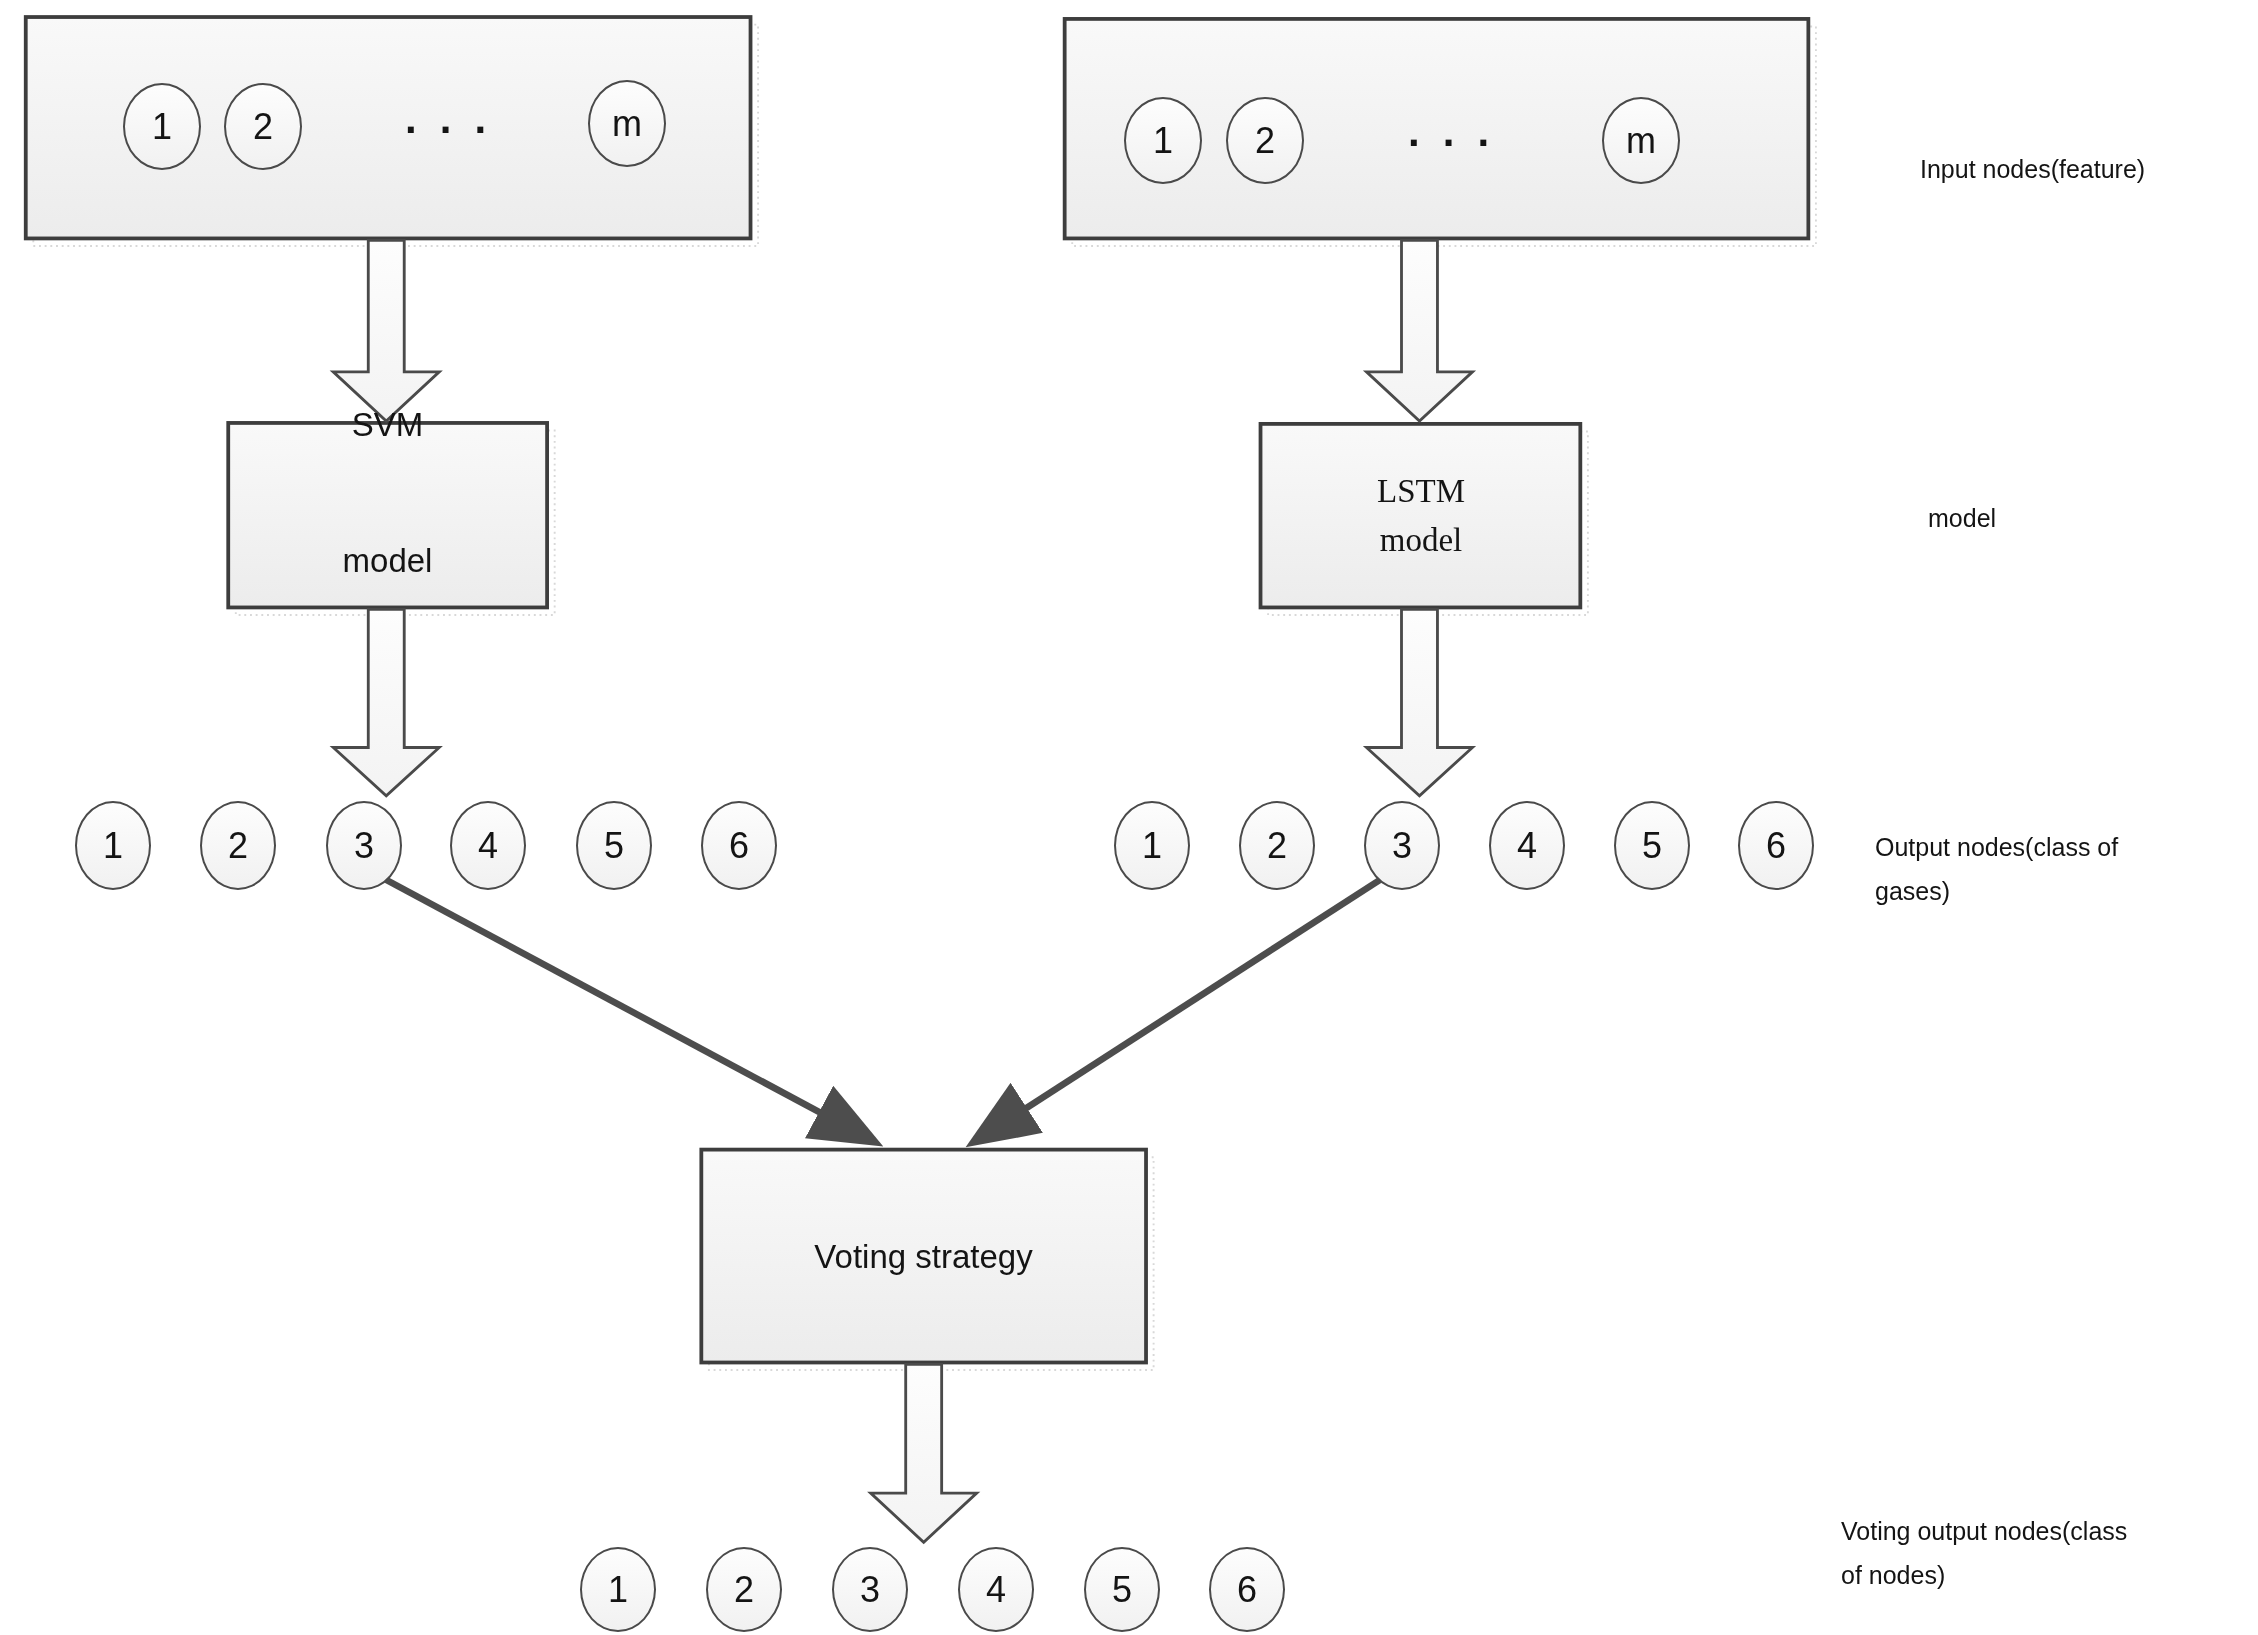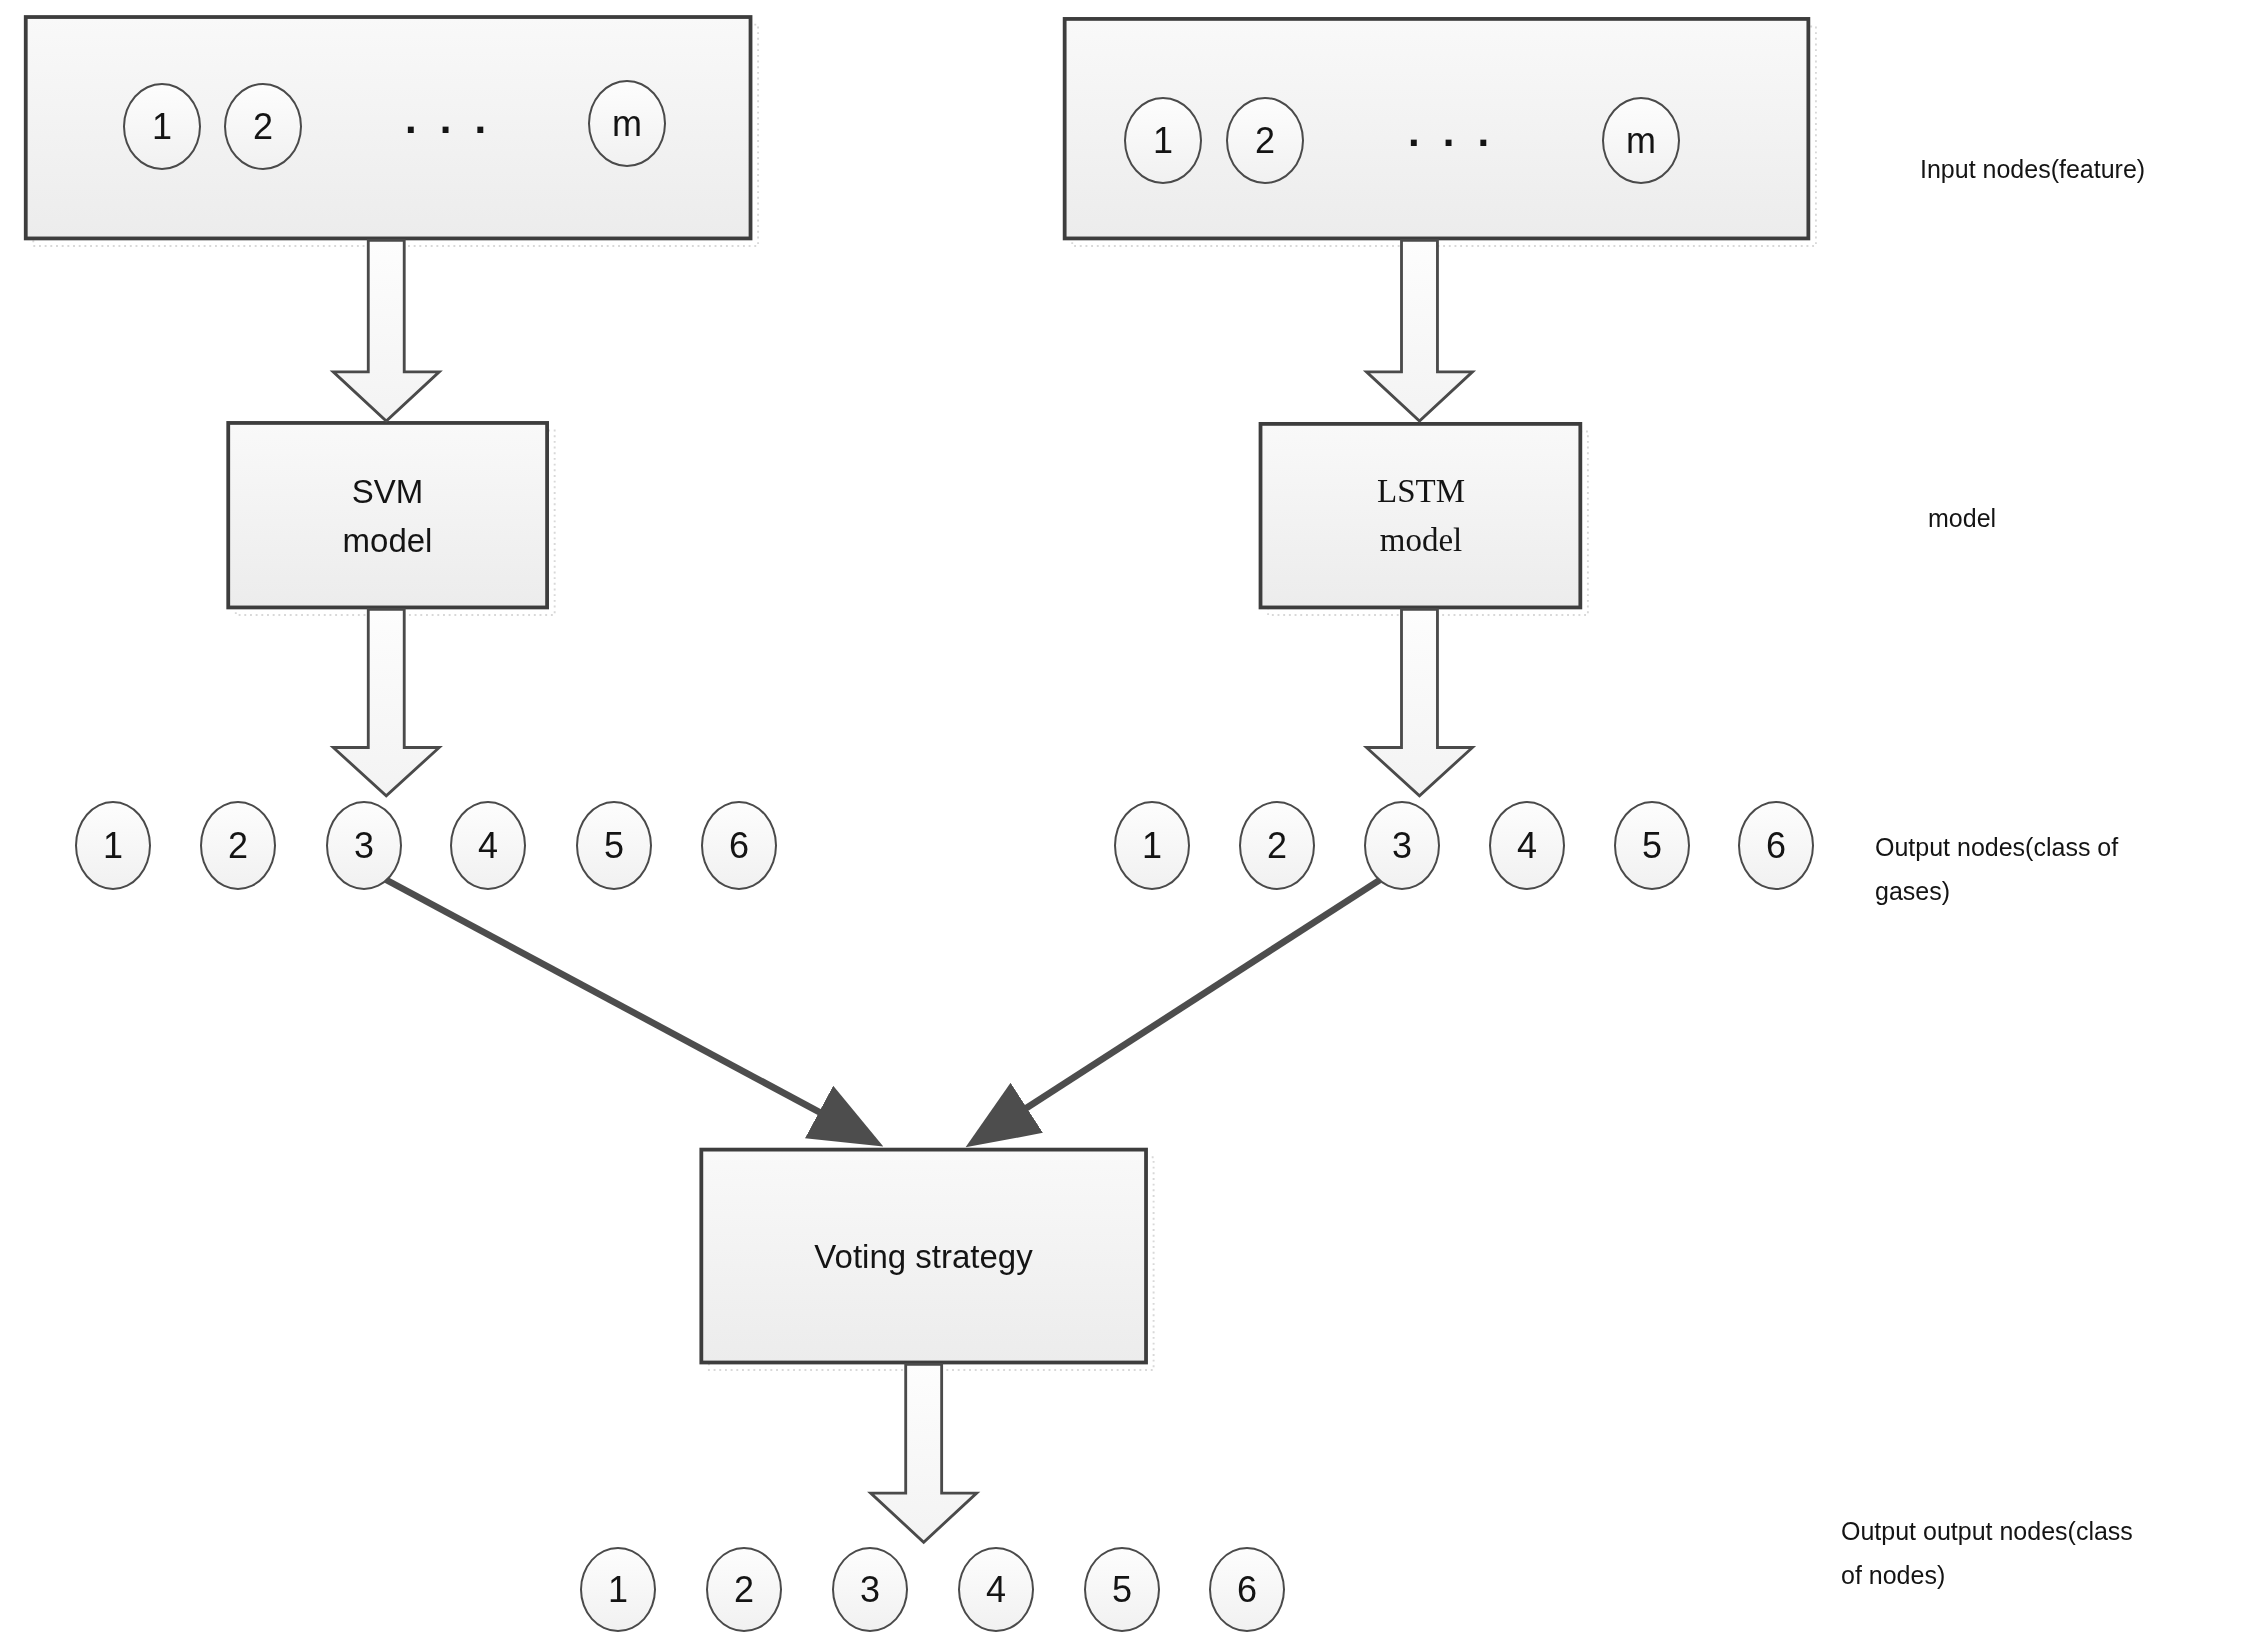--- a/index.html
+++ b/index.html
@@ -110,21 +110,21 @@
       <span>1</span>
     </div>
   <div class="node node-in abs" style="left:1226px;top:97px;">
       <span>2</span>
     </div>
   <div class="dots" style="left:1408px;top:108px;">. . .</div>
   <div class="node node-in abs" style="left:1602px;top:97px;">
       <span>m</span>
     </div>
 
-  <div class="boxlabel" style="left:228px;top:423px;width:319px;height:185px;">
+  <div class="boxlabel" style="left:228px;top:400px;width:319px;height:185px;justify-content:space-between;">
     <span>SVM</span>
     <span>model</span>
   </div>
   <div class="boxlabel" style="left:1261px;top:424px;width:320px;height:184px;font-family:Liberation Serif, serif;">
     <span>LSTM</span>
     <span>model</span>
   </div>
   <div class="boxlabel" style="left:701px;top:1150px;width:445px;height:213px;">
     <span>Voting strategy</span>
   </div>
@@ -189,18 +189,18 @@
   <div class="sidelabel" style="left:1920px;top:147px;">Input nodes(feature)</div>
 
   <div class="sidelabel" style="left:1928px;top:496px;">model</div>
 
   <div class="sidelabel sidelabel-2l" style="left:1875px;top:797px;width:379px;">
     <span>Output nodes(class of</span><br>
     <span>gases)</span>
   </div>
 
   <div class="sidelabel sidelabel-2l" style="left:1841px;top:1481px;width:407px;">
-    <span>Output output nodes(class</span><br>
+    <span>Voting output nodes(class</span><br>
     <span>of nodes)</span>
   </div>
 
 </div>
 
 
 </body></html>

